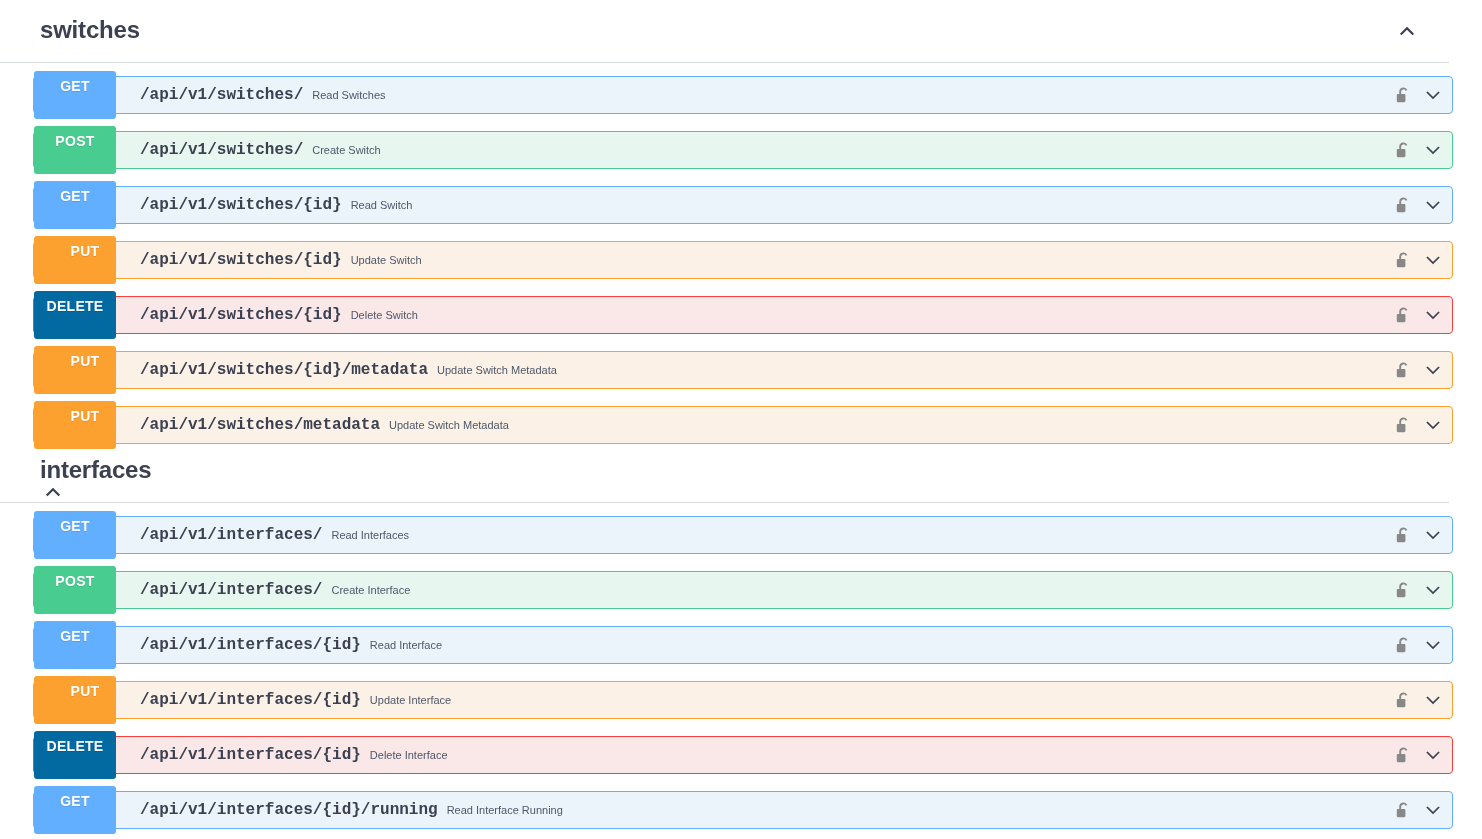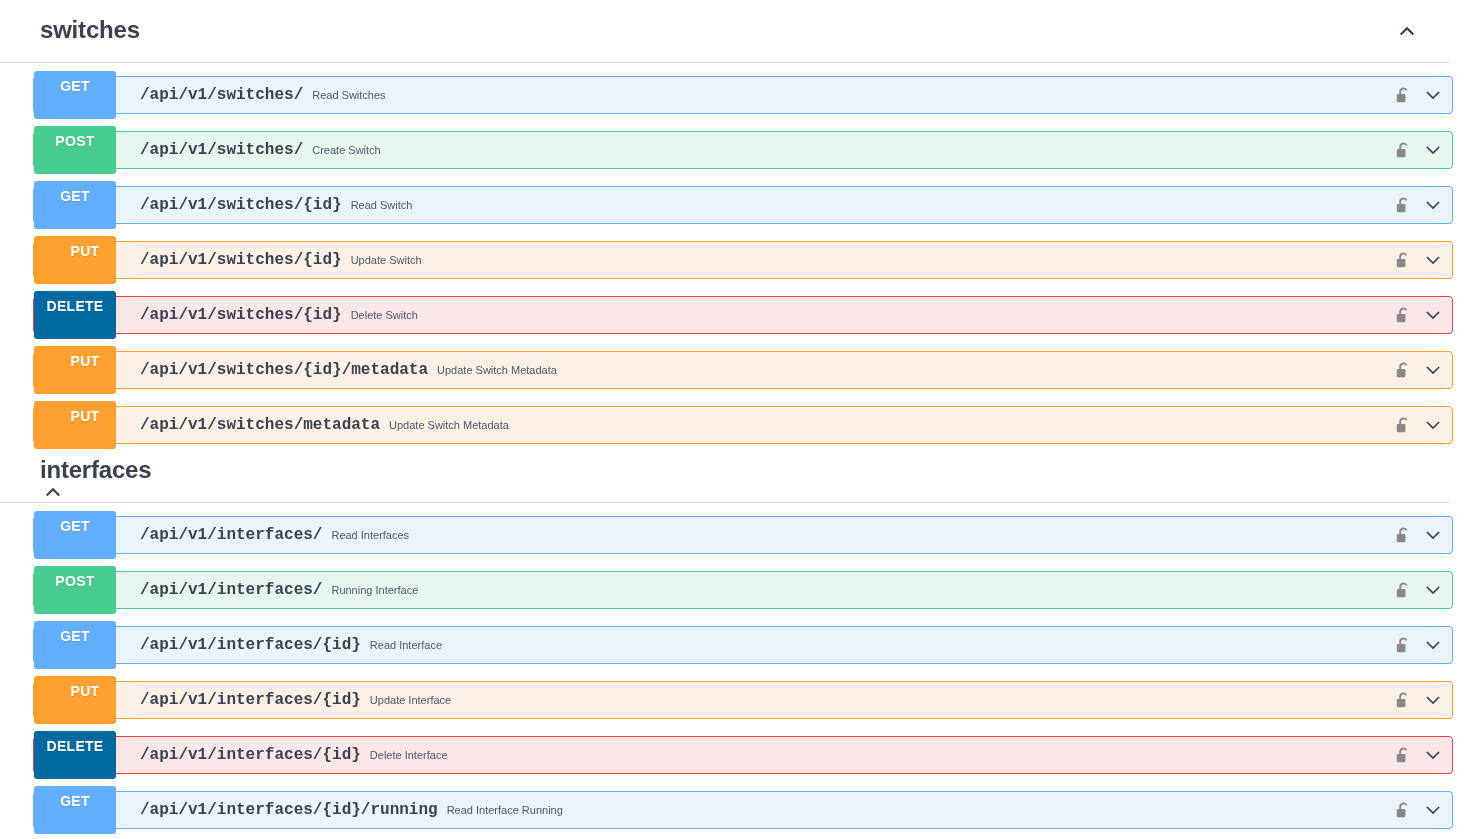--- a/index.html
+++ b/index.html
@@ -316,21 +316,21 @@
             <button class="expand-btn">
               <svg width="20" height="20" viewBox="0 0 20 20" aria-hidden="true">
                 <path d="M4.5 7.6 L10 13.1 L15.5 7.6" fill="none" stroke="#3b4151" stroke-width="1.7" stroke-linecap="square"></path>
               </svg>
             </button>
           </span>
         </li>
         <li class="op-row r-post">
           <span class="op-method m-post">POST</span>
           <span class="op-path">/api/v1/interfaces/</span>
-          <span class="op-summary">Running Interface</span>
+          <span class="op-summary">Create Interface</span>
           <span class="op-right">
             <button class="lock-btn">
               <svg width="17" height="19" viewBox="0 0 17 19" aria-hidden="true">
                 <path d="M5.2 8.2 V5.4 a3.3 3.3 0 0 1 6.3 -1.0" fill="none" stroke="#888888" stroke-width="1.9"></path>
                 <rect x="1.8" y="8.0" width="8.6" height="8.2" rx="1.1" fill="#888888"></rect>
               </svg>
             </button>
             <button class="expand-btn">
               <svg width="20" height="20" viewBox="0 0 20 20" aria-hidden="true">
                 <path d="M4.5 7.6 L10 13.1 L15.5 7.6" fill="none" stroke="#3b4151" stroke-width="1.7" stroke-linecap="square"></path>

